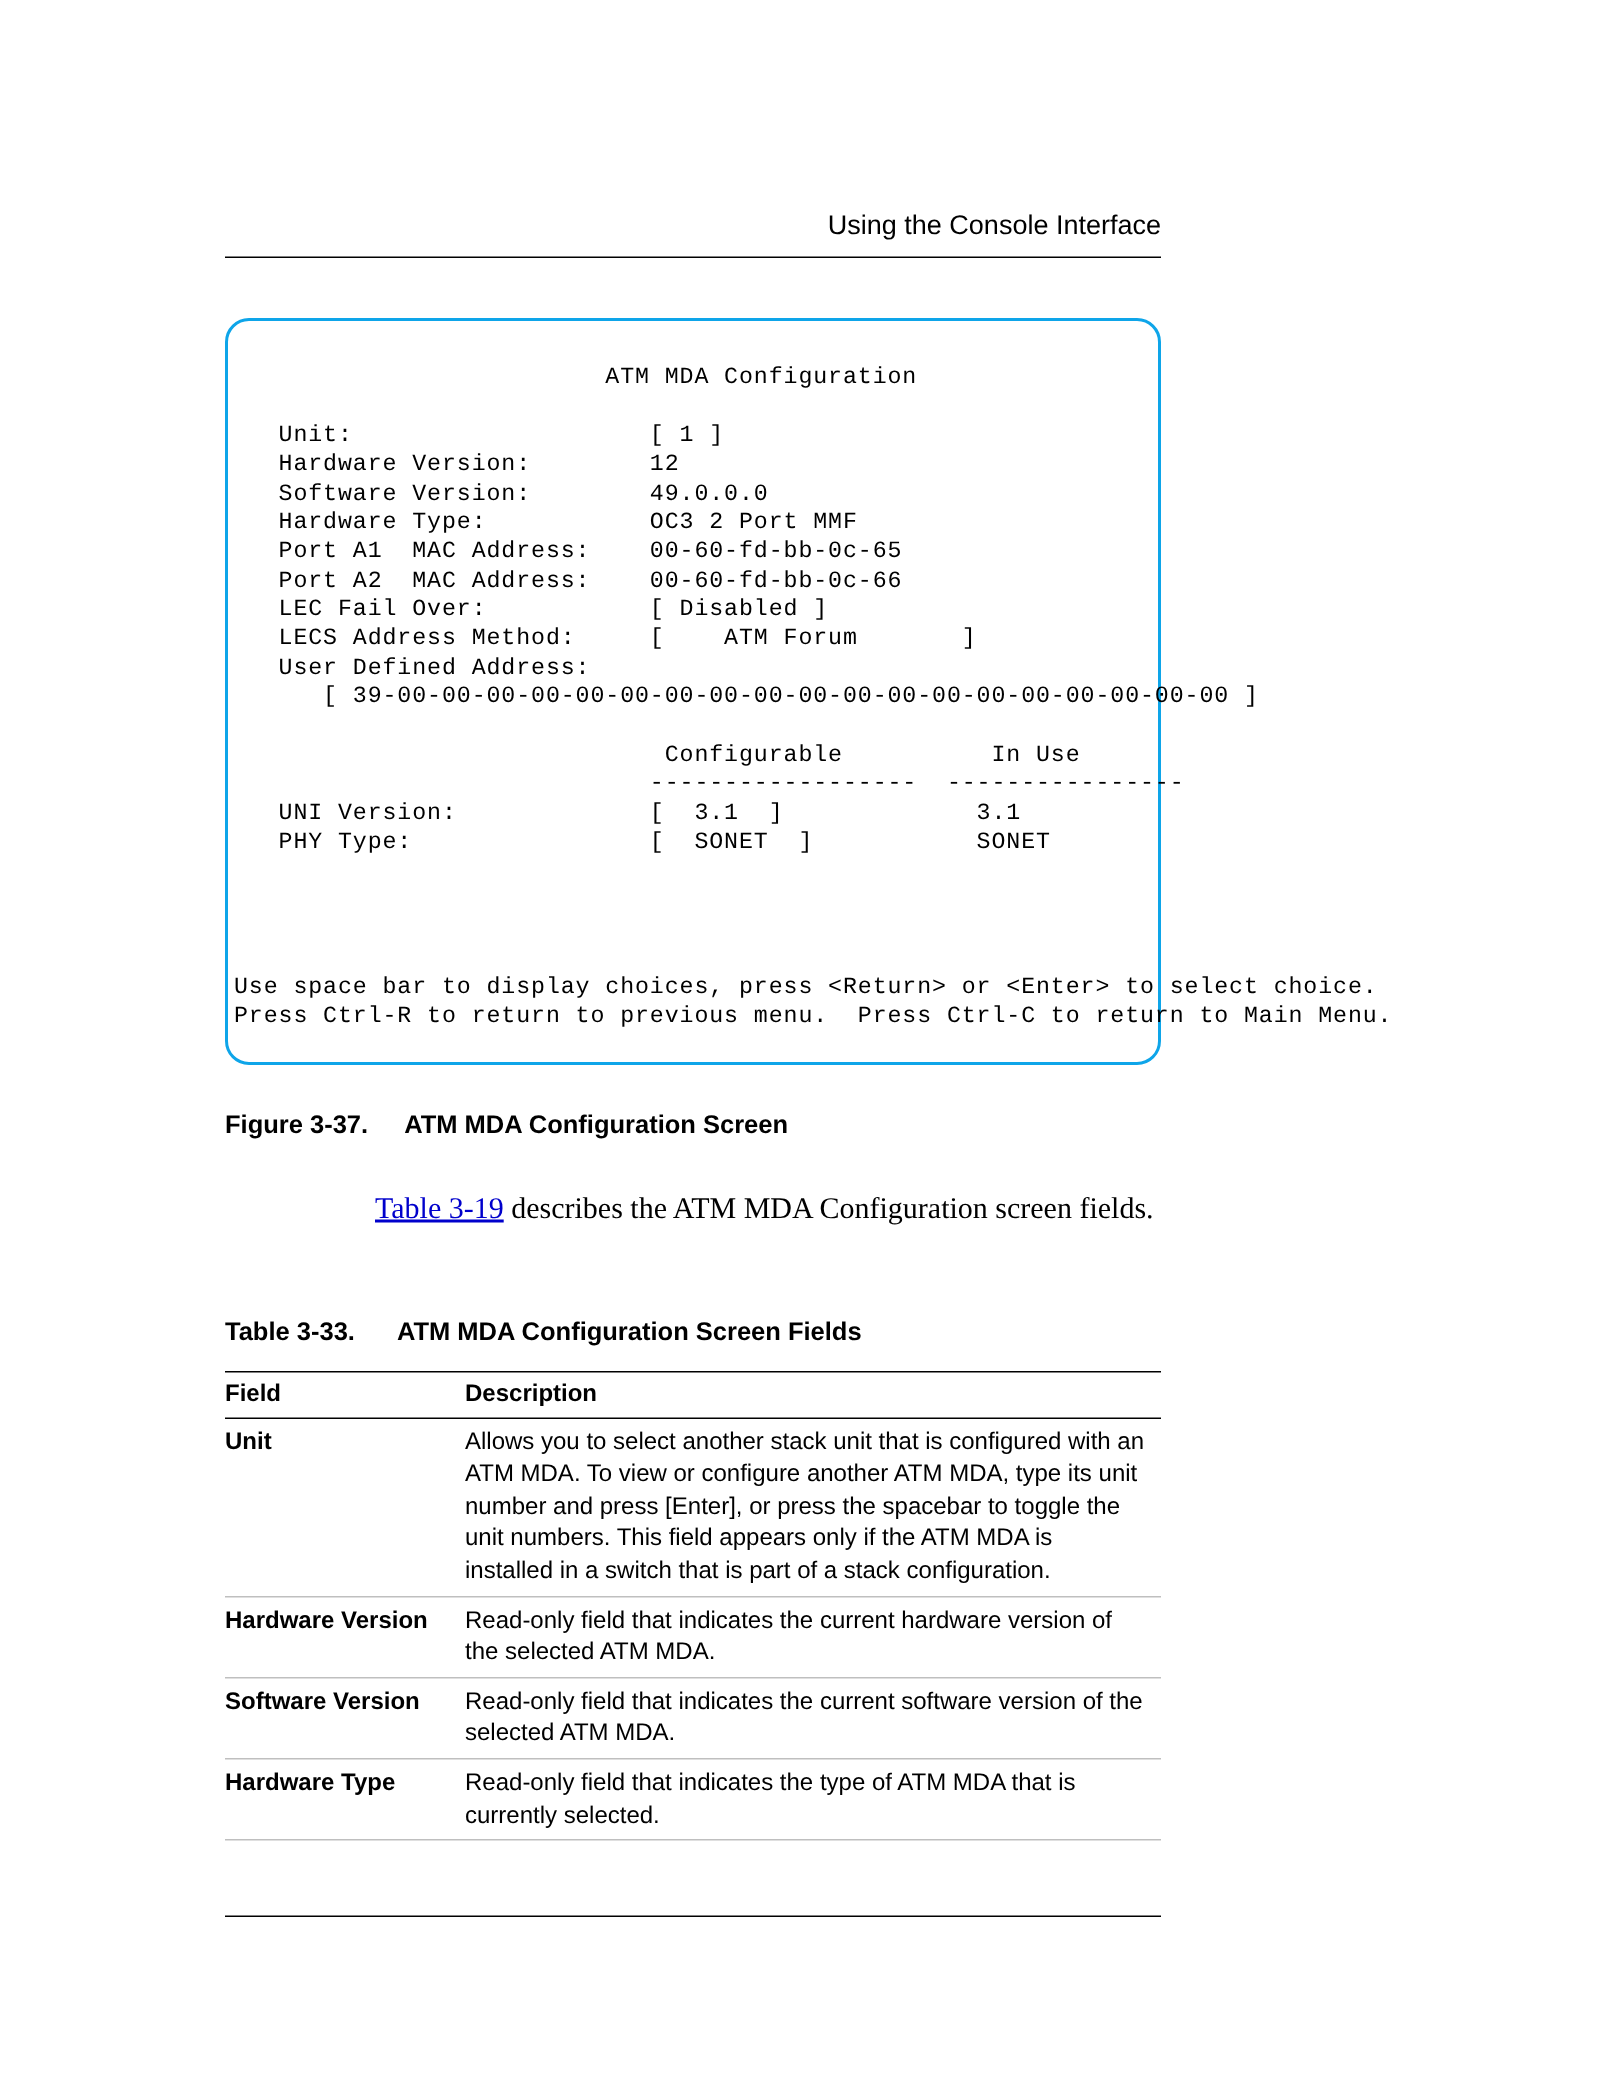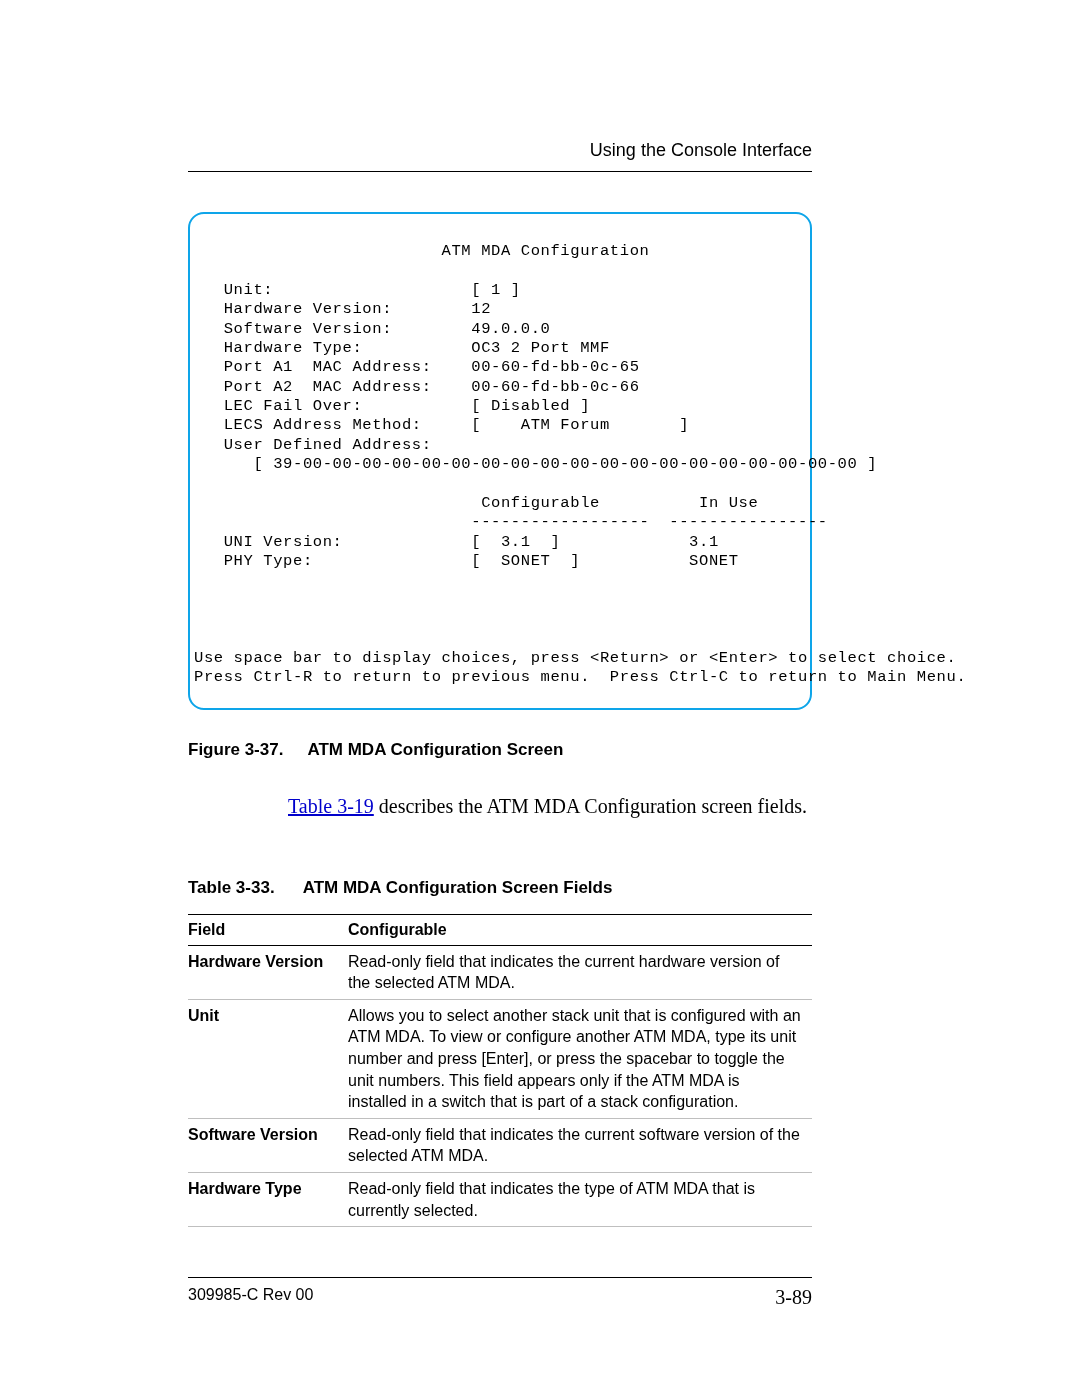--- a/index.html
+++ b/index.html
@@ -7,21 +7,20 @@
     padding: 0;
     background: #fff;
     font-family: Arial, Helvetica, sans-serif;
     color: #000;
     width: 1080px;
   }
   .page {
     width: 904px;
     box-sizing: border-box;
     padding: 140px 130px 60px 150px;
-    margin-left: 38px;
   }
   .header-section {
     text-align: right;
     font-size: 18px;
     margin-bottom: 10px;
   }
   .hr {
     border: none;
     border-top: 1.5px solid #000;
     margin: 0 0 40px 0;
@@ -150,44 +149,40 @@
   </div>
 
   <div class="table-caption">
     <span class="num">Table 3-33.</span><span>ATM MDA Configuration Screen Fields</span>
   </div>
 
   <table class="fields">
     <thead>
       <tr>
         <th>Field</th>
-        <th>Configurable</th>
+        <th>Description</th>
       </tr>
     </thead>
     <tbody>
       <tr>
+        <td class="field-name">Unit</td>
+        <td>Allows you to select another stack unit that is configured with an ATM MDA. To view or configure another ATM MDA, type its unit number and press [Enter], or press the spacebar to toggle the unit numbers. This field appears only if the ATM MDA is installed in a switch that is part of a stack configuration.</td>
+      </tr>
+      <tr>
         <td class="field-name">Hardware Version</td>
         <td>Read-only field that indicates the current hardware version of the selected ATM MDA.</td>
-      </tr>
-      <tr>
-        <td class="field-name">Unit</td>
-        <td>Allows you to select another stack unit that is configured with an ATM MDA. To view or configure another ATM MDA, type its unit number and press [Enter], or press the spacebar to toggle the unit numbers. This field appears only if the ATM MDA is installed in a switch that is part of a stack configuration.</td>
       </tr>
       <tr>
         <td class="field-name">Software Version</td>
         <td>Read-only field that indicates the current software version of the selected ATM MDA.</td>
       </tr>
       <tr>
         <td class="field-name">Hardware Type</td>
         <td>Read-only field that indicates the type of ATM MDA that is currently selected.</td>
       </tr>
     </tbody>
   </table>
 
 
   <div class="footer">
     <hr class="footer-hr">
-    <div class="footer-row">
-      <span>309985-C Rev 00</span>
-      <span class="right">3-89</span>
-    </div>
   </div>
 </div>
 
 </body></html>

